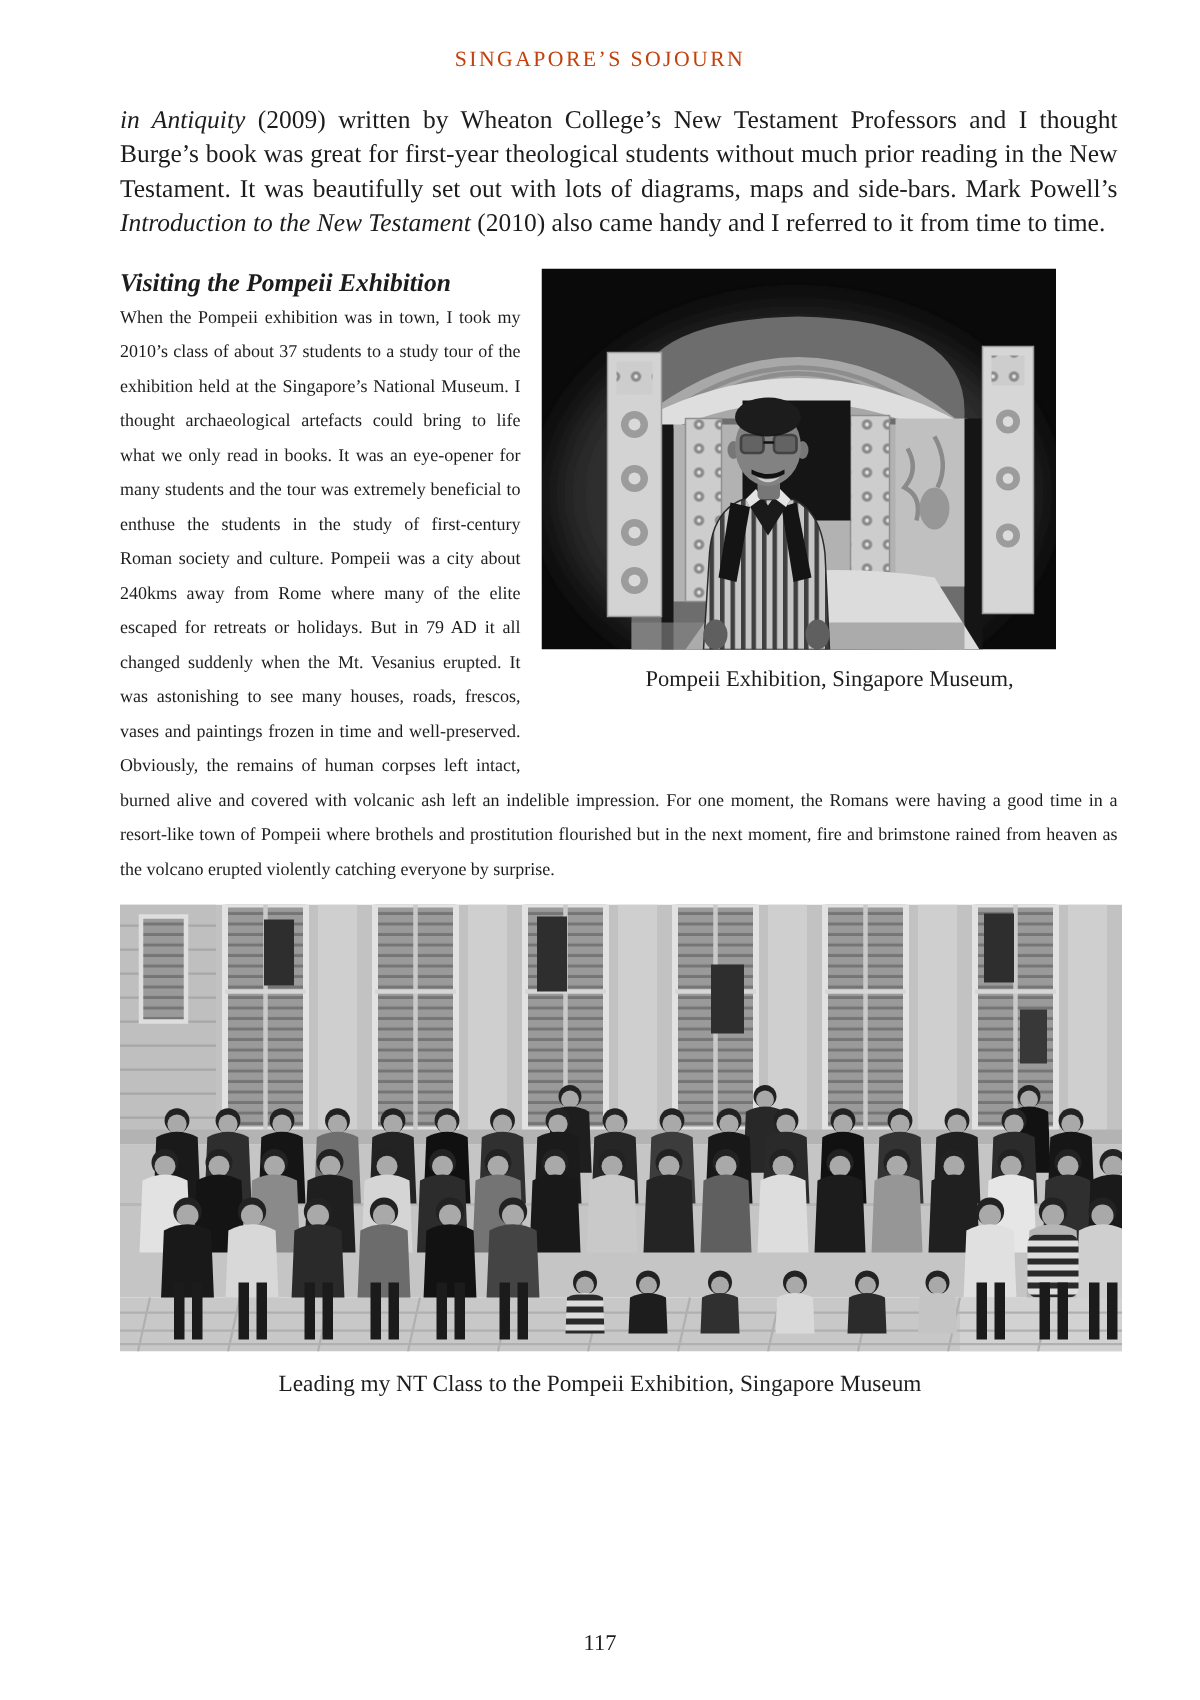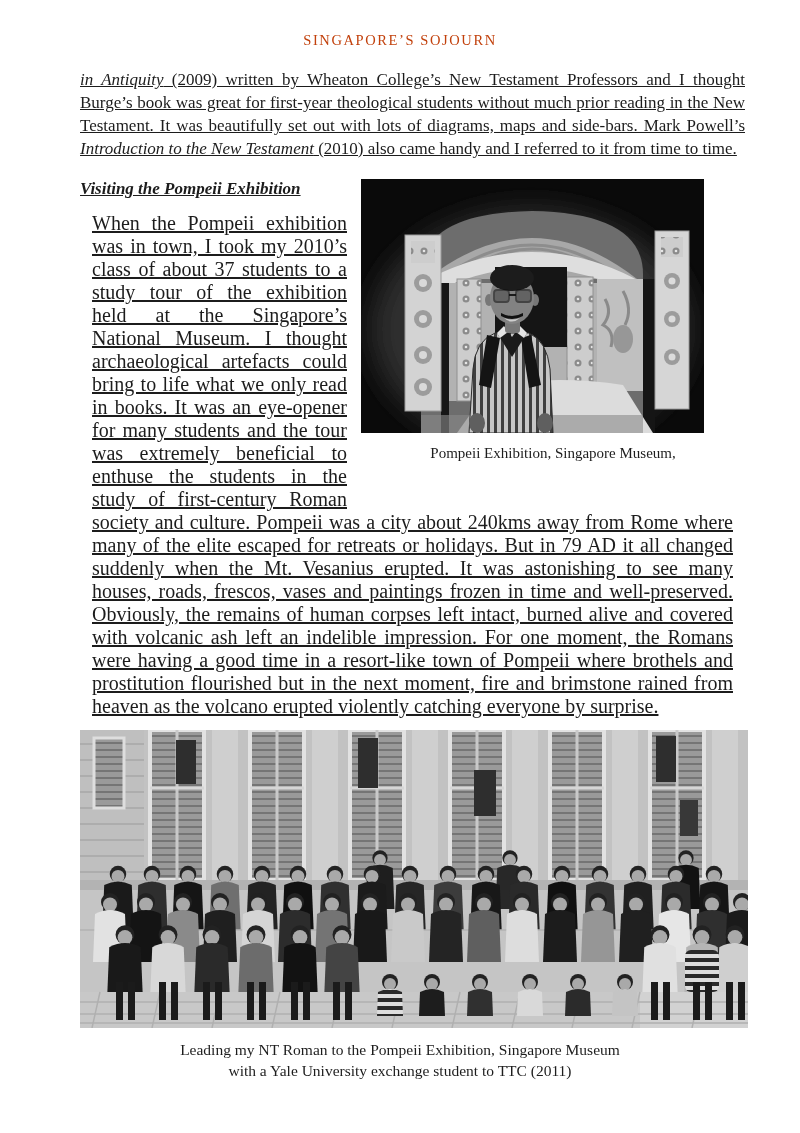--- a/index.html
+++ b/index.html
@@ -11,21 +11,21 @@
     overflow:hidden;
   }
   .page { position:relative; width:800px; height:1133px; }
   .running-head {
     padding-top:32px;
     text-align:center;
     font-size:14.5px;
     letter-spacing:1.6px;
     color:#c2410c;
   }
-  .content { padding:0 55px 0 80px;text-decoration:underline; }
+  .content { padding:0 55px 0 80px; }
   p.intro {
     margin:19px 0 0;
     text-align:justify;
     font-size:17px;
     line-height:23px;
   }
   .section { margin-top:17px; }
   figure.fig1 {
     float:right;
     width:384px;
@@ -40,23 +40,23 @@
     color:#1d1d1d;
   }
   h2.heading {
     margin:0;
     font-size:17px;
     font-style:italic;
     font-weight:bold;
     line-height:23px;
   }
   p.bodytext {
-    margin:12px;
+    margin:0;
     text-align:justify;
-    font-size:20px;
+    font-size:12px;
     line-height:23px;
   }
   figure.fig2 { clear:both; margin:12px 0 0; }
   figure.fig2 svg { display:block; margin-left:80px; }
   figure.fig2 figcaption {
     margin-top:11px;
     text-align:center;
     font-size:15.5px;
     line-height:21px;
     color:#1d1d1d;
@@ -322,19 +322,19 @@
           <path d="M-12,-10 Q0,-16 12,-10 L13,14 L-13,14 Z" fill="url(#hoops)"></path>
         </g>
         <use href="#kneel" transform="translate(352,272)" style="color:#1d1d1d"></use>
         <use href="#kneel" transform="translate(400,272)" style="color:#303030"></use>
         <use href="#kneel" transform="translate(450,272)" style="color:#d9d9d9"></use>
         <use href="#kneel" transform="translate(498,272)" style="color:#2b2b2b"></use>
         <use href="#kneel" transform="translate(545,272)" style="color:#c4c4c4"></use>
       </g>
     </svg>
     <figcaption>
-      <div>Leading my NT Roman to the Pompeii Exhibition, Singapore Museum</div>
-      <div>with a Yale University exchange student to TTC (2011)</div>
+      <div>Leading my NT Class to the Pompeii Exhibition, Singapore Museum</div>
     </figcaption>
   </figure>
 
+  <div class="page-number">117</div>
 
 </div>
 
 </body></html>

